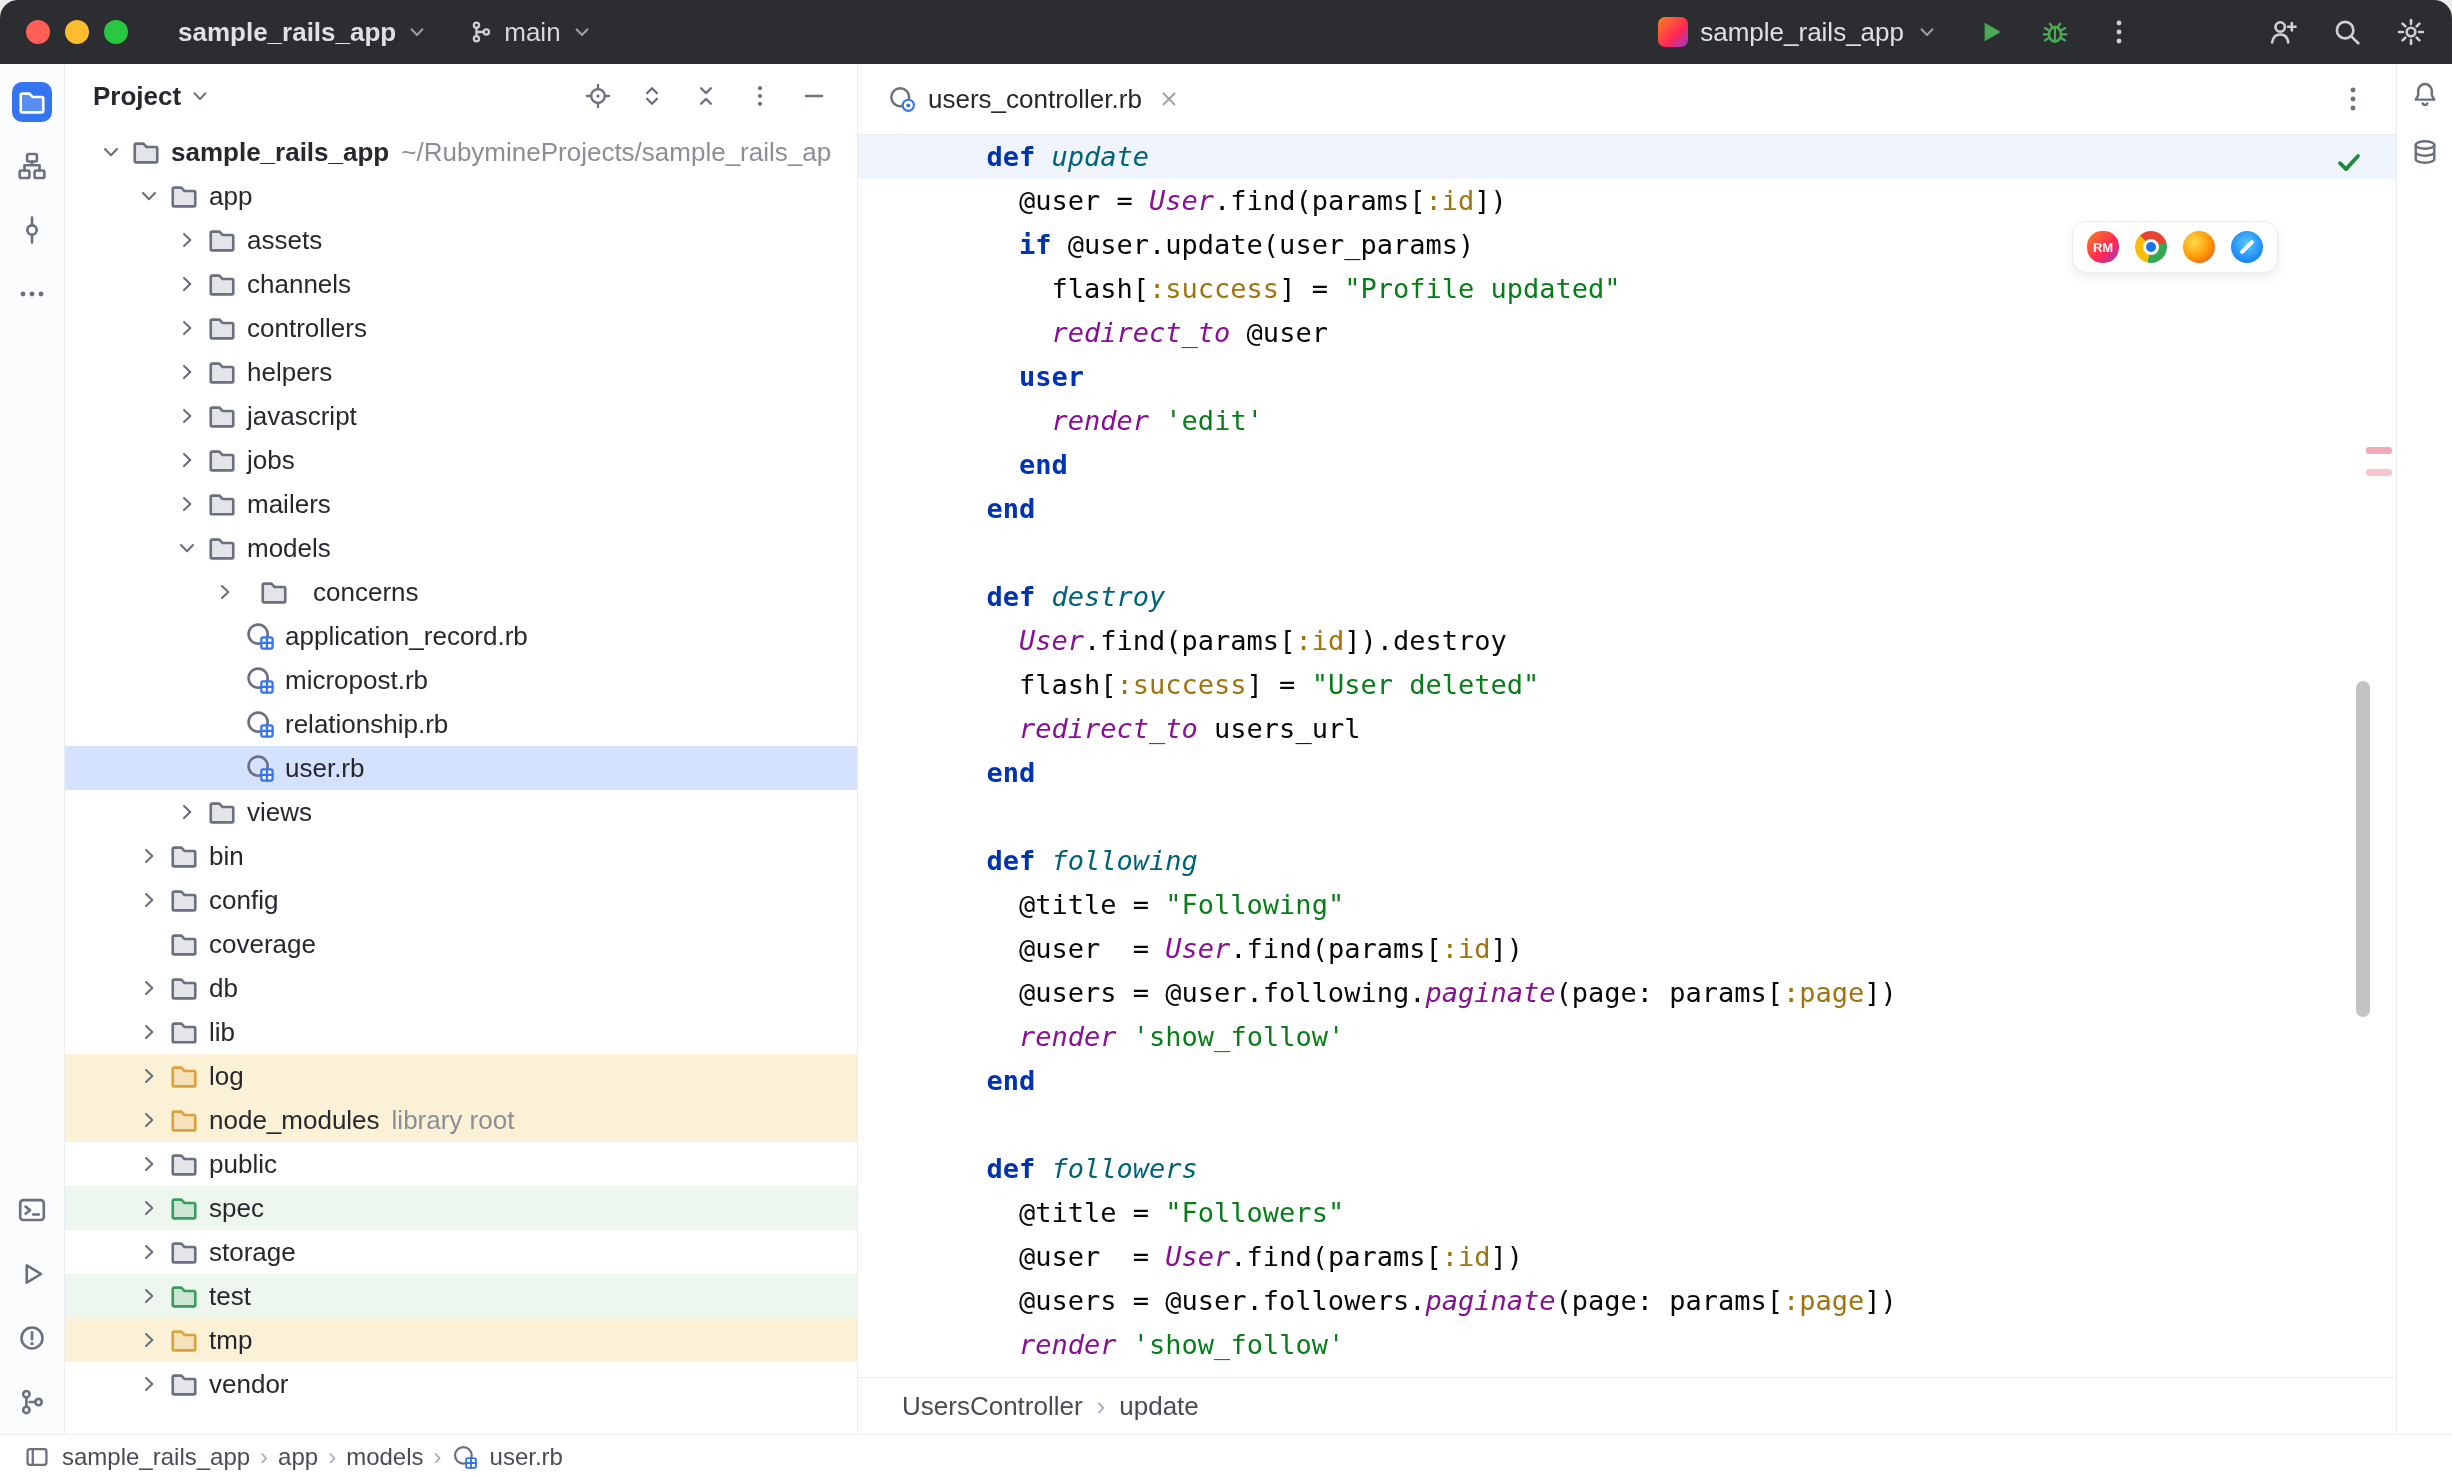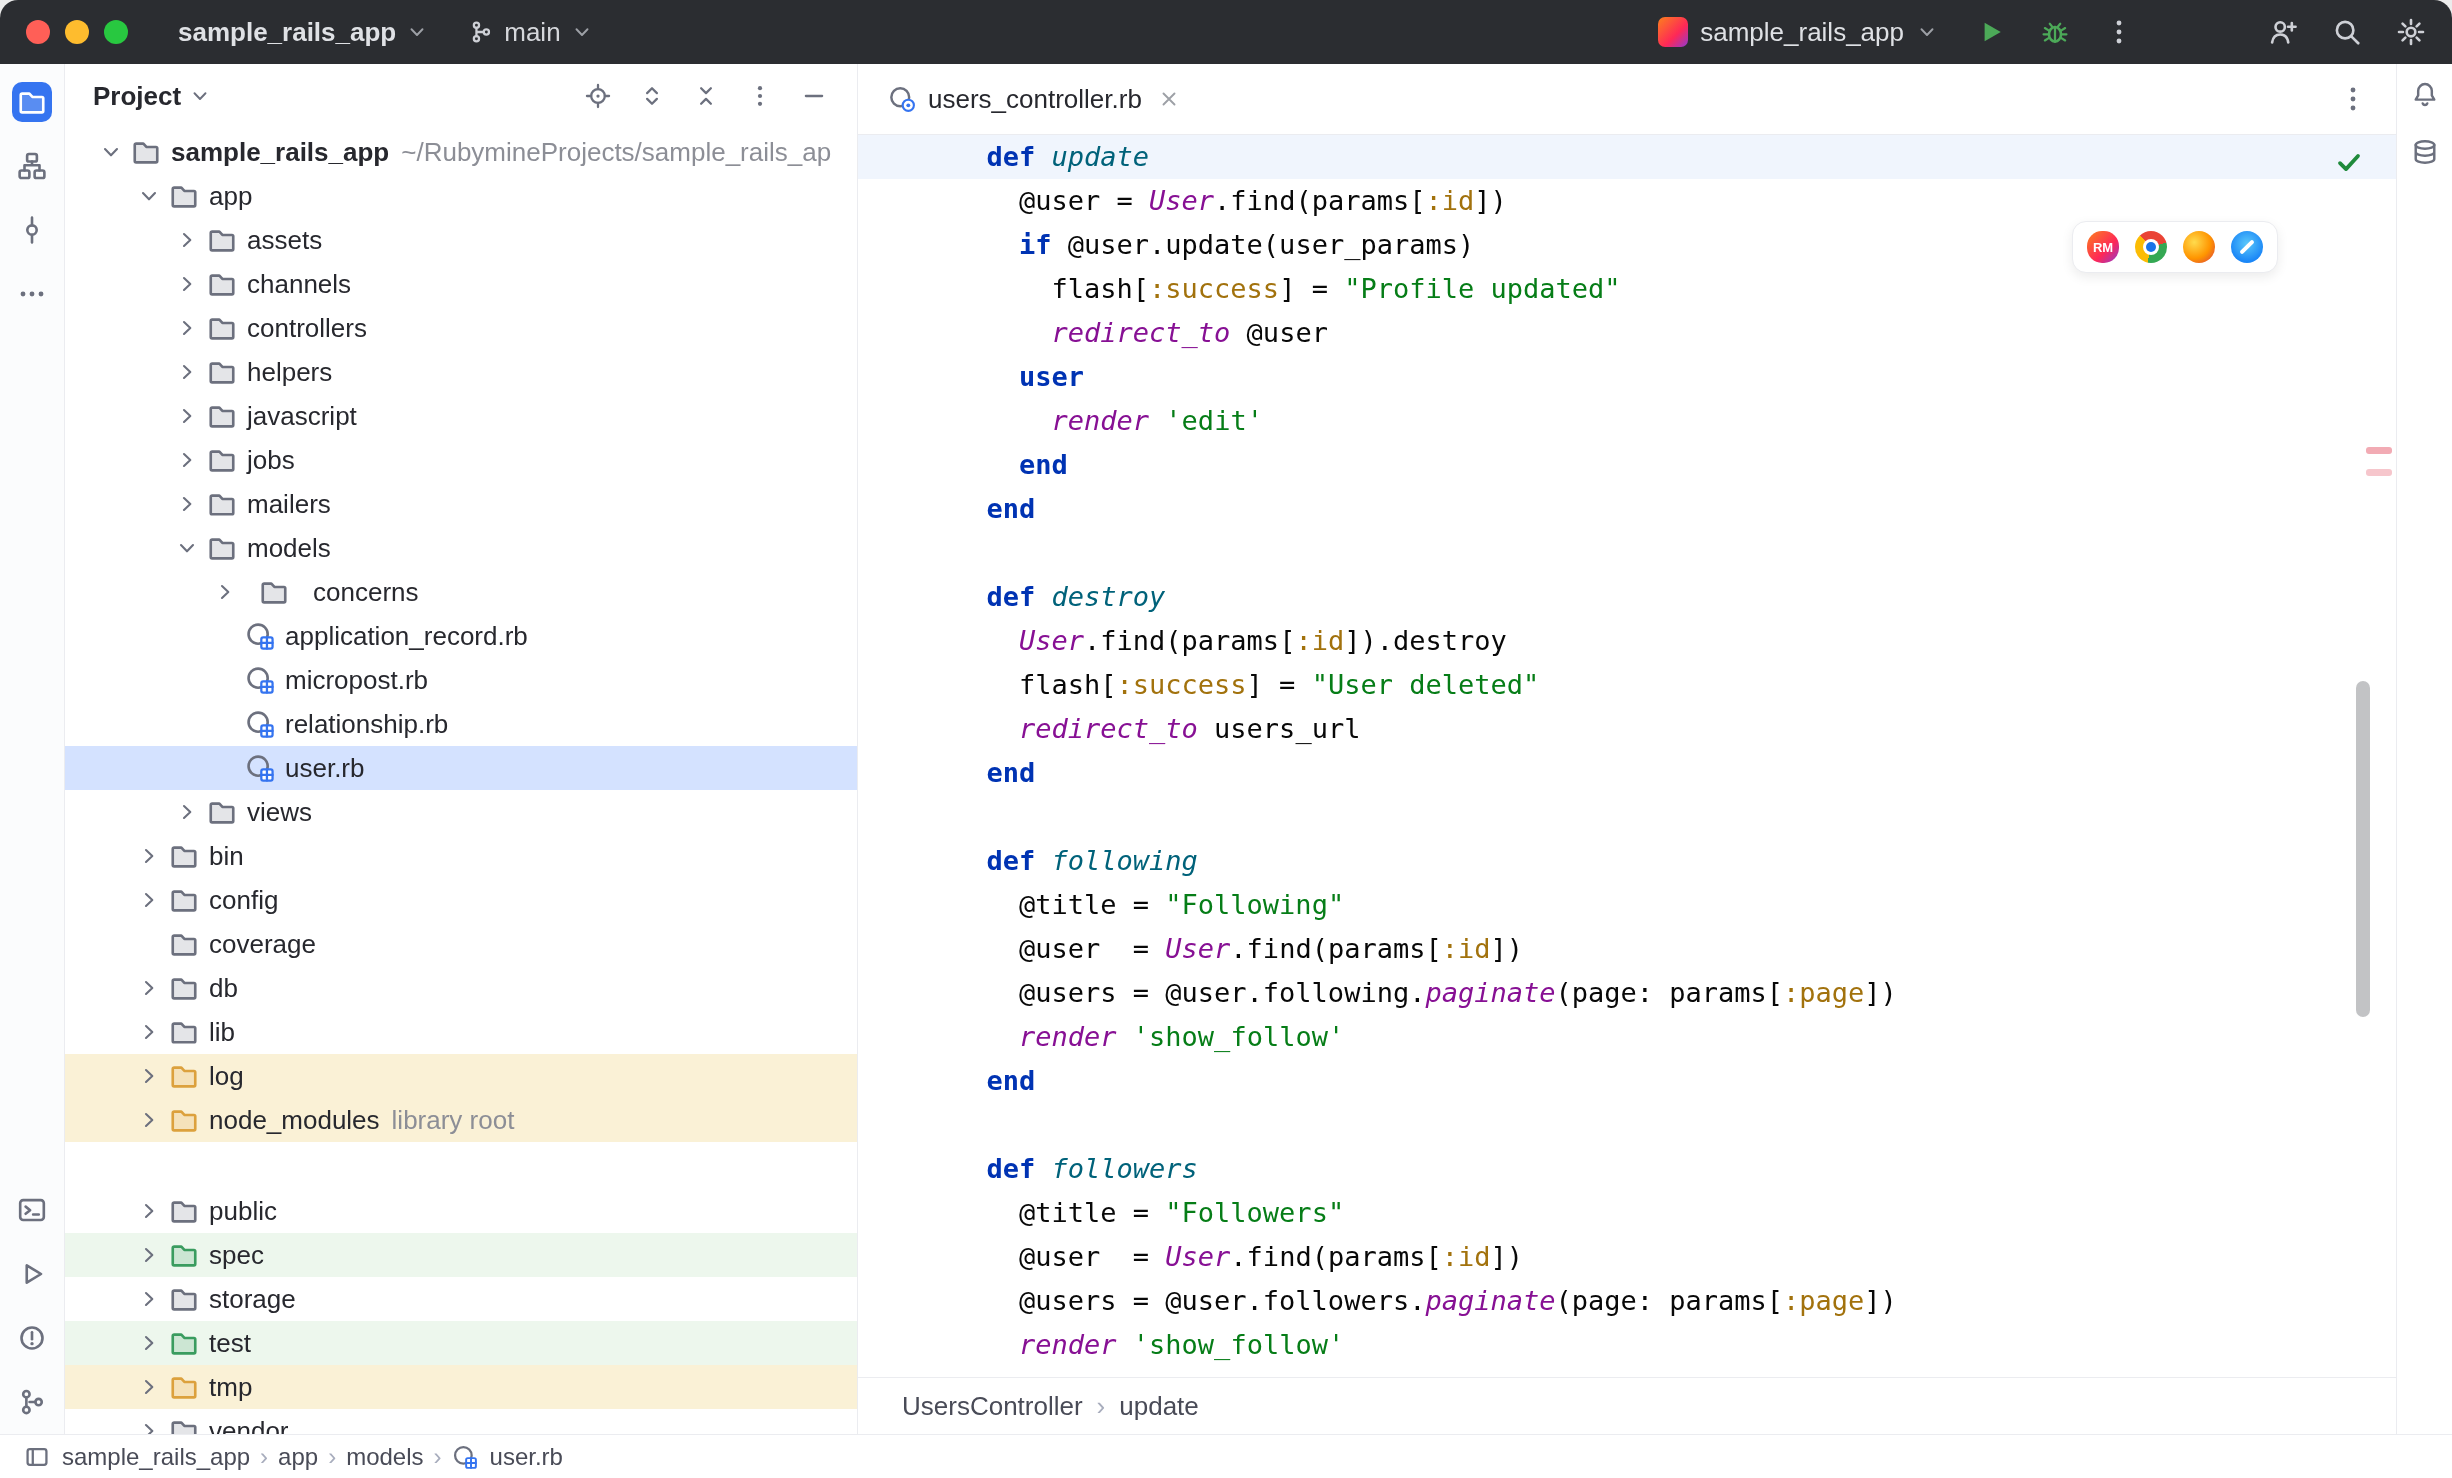--- a/index.html
+++ b/index.html
@@ -583,21 +583,21 @@
               </svg>
             </span>
             <span class="tw-icon ic-folder-excluded">
               <svg viewBox="0 0 16 16" fill="none" stroke="currentColor" stroke-width="1.4" stroke-linecap="round" stroke-linejoin="round">
                 <path d="M2 4.2c0-.4.3-.7.7-.7h3.9l1.6 1.8h5.1c.4 0 .7.3.7.7v6.8c0 .4-.3.7-.7.7H2.7c-.4 0-.7-.3-.7-.7V4.2z" fill="currentColor" fill-opacity=".18"></path>
               </svg>
             </span>
             <span class="tw-label">node_modules</span>
             <span class="tw-suffix">library root</span>
           </div>
-          <div class="tree-row" style="padding-left: 72px; margin-top: 47px;">
+          <div class="tree-row" style="padding-left: 72px;">
             <span class="tw-chevron">
               <svg viewBox="0 0 16 16" fill="none" stroke="currentColor" stroke-width="1.4" stroke-linecap="round" stroke-linejoin="round">
                 <path d="M6 4l4.2 4L6 12"></path>
               </svg>
             </span>
             <span class="tw-icon ic-folder">
               <svg viewBox="0 0 16 16" fill="none" stroke="currentColor" stroke-width="1.4" stroke-linecap="round" stroke-linejoin="round">
                 <path d="M2 4.2c0-.4.3-.7.7-.7h3.9l1.6 1.8h5.1c.4 0 .7.3.7.7v6.8c0 .4-.3.7-.7.7H2.7c-.4 0-.7-.3-.7-.7V4.2z" fill="currentColor" fill-opacity=".18"></path>
               </svg>
             </span>

